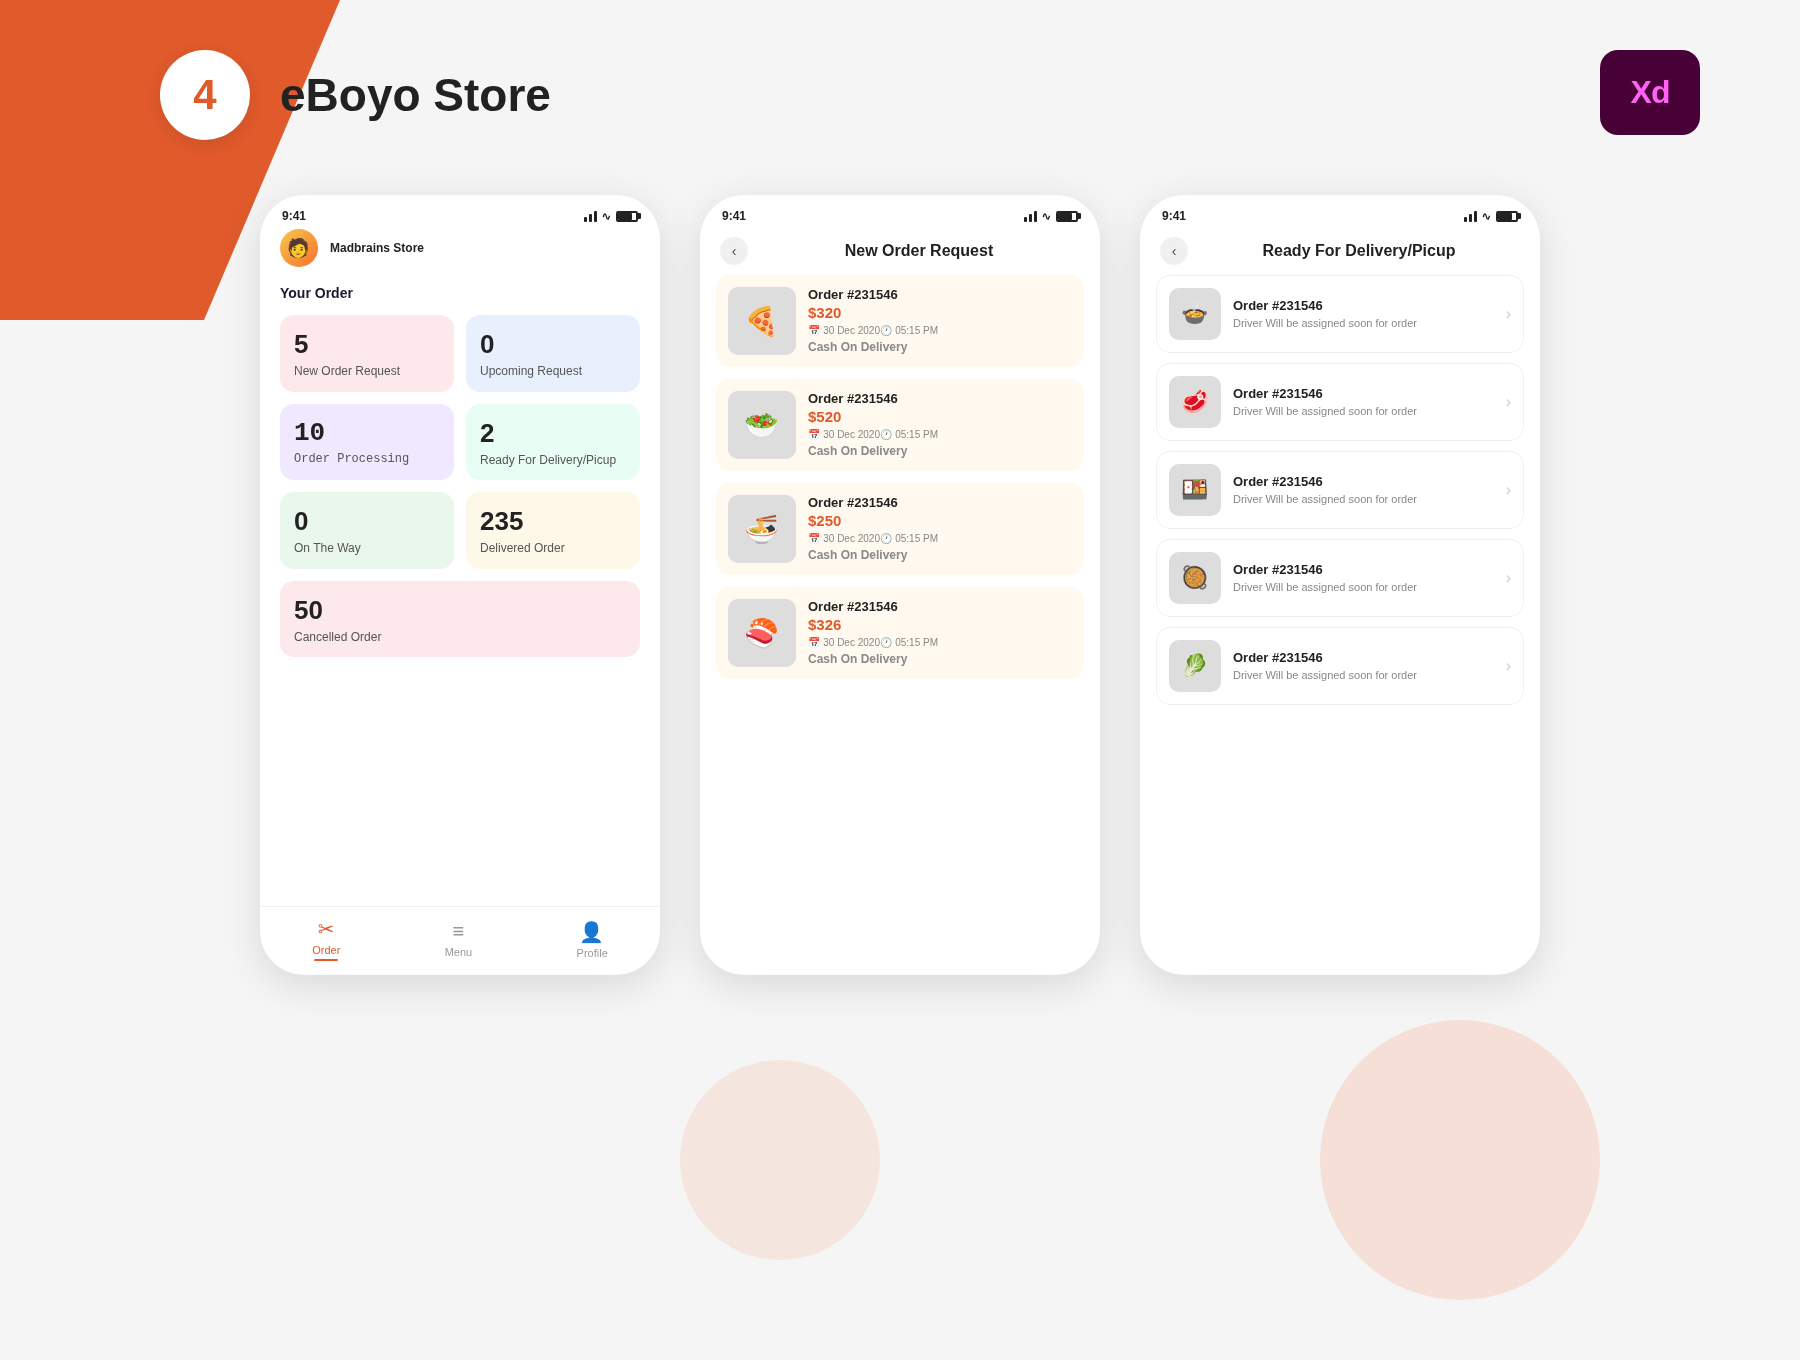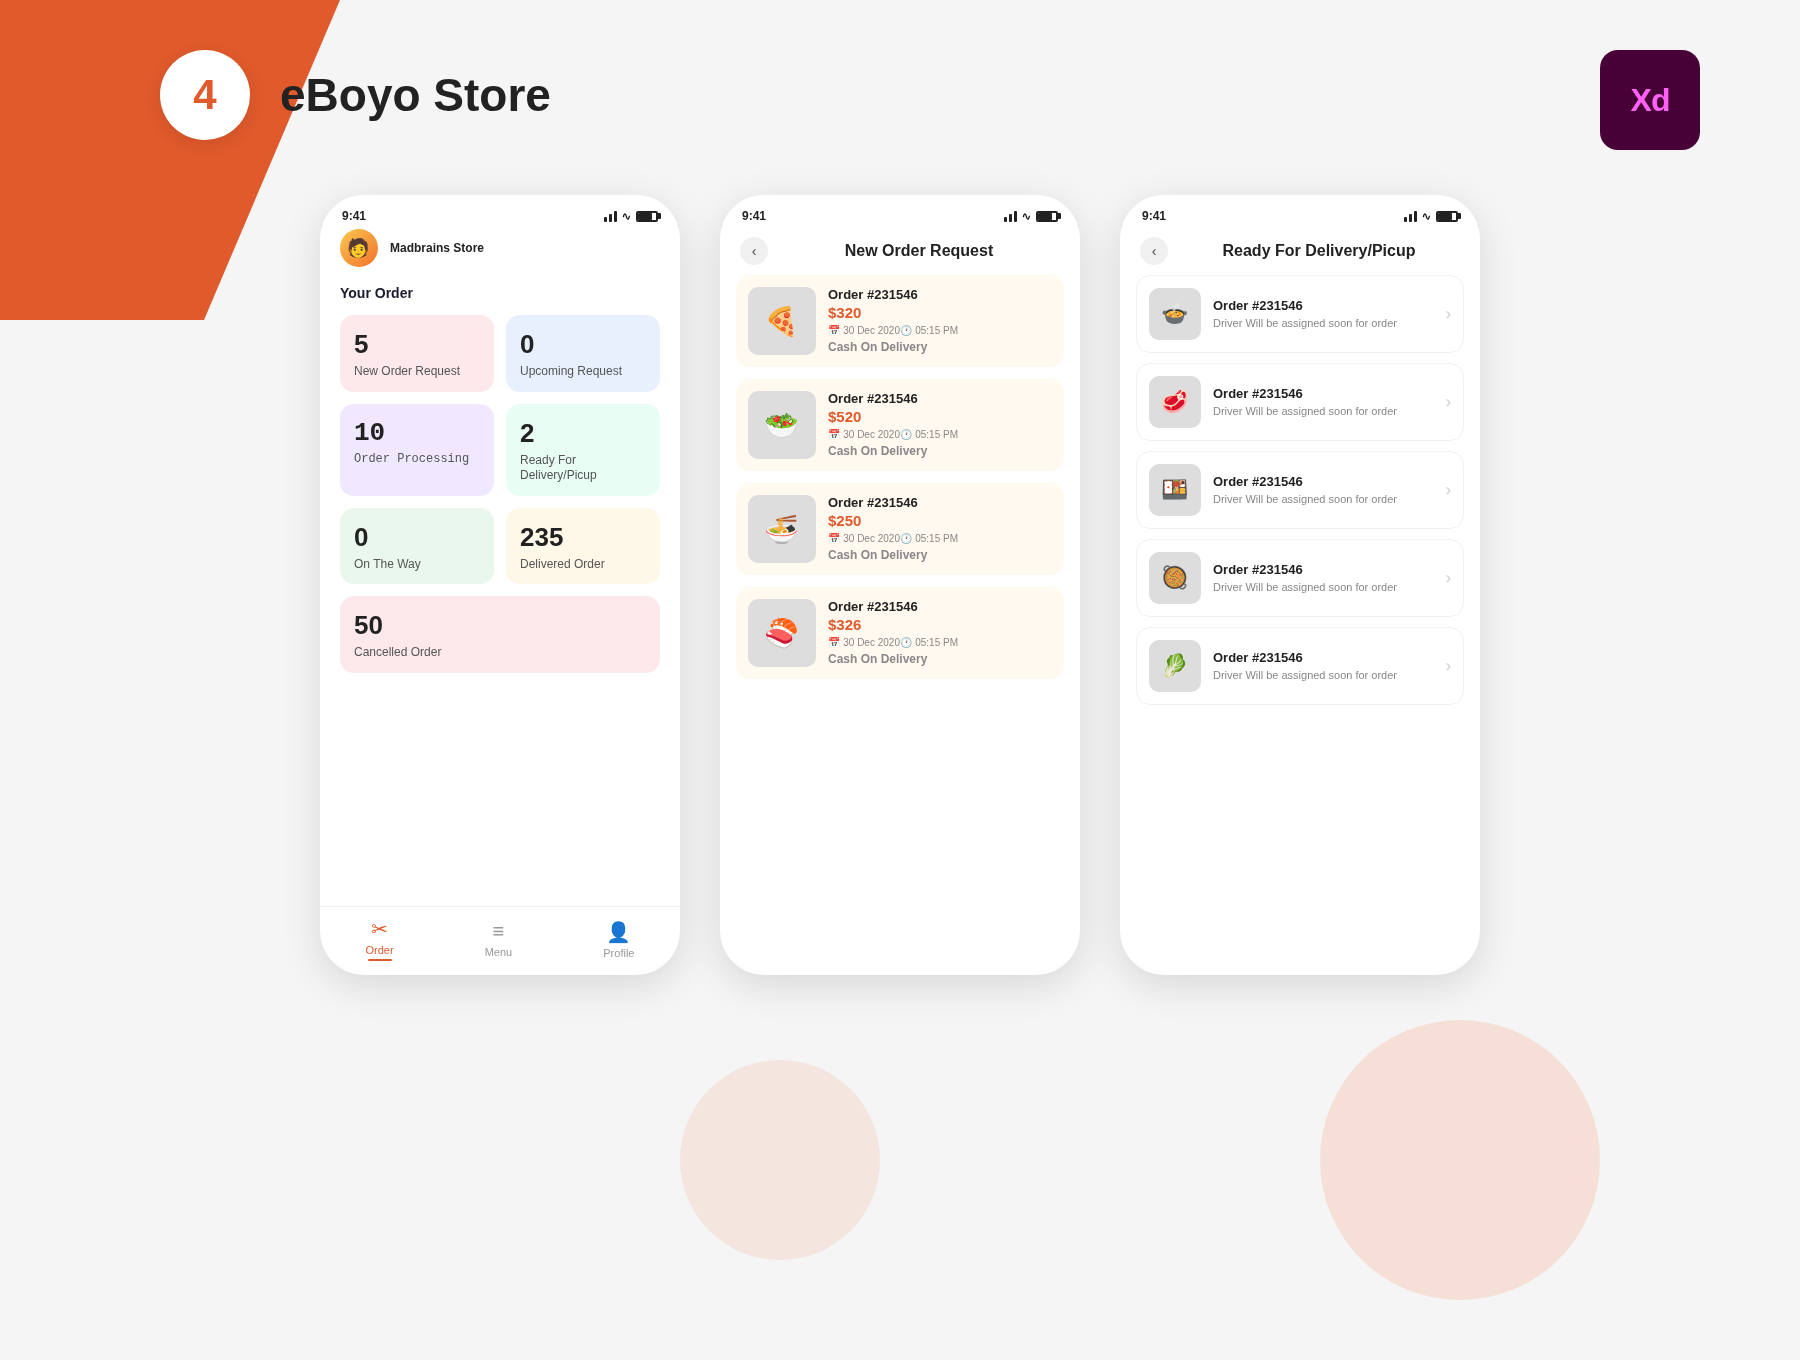--- a/index.html
+++ b/index.html
@@ -58,21 +58,21 @@
       box-shadow: 0 4px 16px rgba(0,0,0,0.1);
     }
     .header-title {
       font-size: 46px; font-weight: 700; color: #222;
     }
 
     
     .xd-badge {
       position: absolute;
       top: 50px; right: 100px;
-      width: 100px; height: 100px;
+      width: 100px; height: 85px;
       background: #470137;
       border-radius: 18px;
       display: flex; align-items: center; justify-content: center;
       z-index: 2;
     }
     .xd-badge span {
       color: #FF61F6;
       font-size: 32px;
       font-weight: 700;
       letter-spacing: -1px;
@@ -84,21 +84,21 @@
       top: 195px;
       left: 50%;
       transform: translateX(-50%);
       display: flex;
       gap: 40px;
       z-index: 2;
     }
 
     
     .phone {
-      width: 360px;
+      width: 400px;
       height: 780px;
       background: #fff;
       border-radius: 44px;
       box-shadow: 0 10px 40px rgba(0,0,0,0.12);
       overflow: hidden;
       position: relative;
       display: flex;
       flex-direction: column;
     }
 

